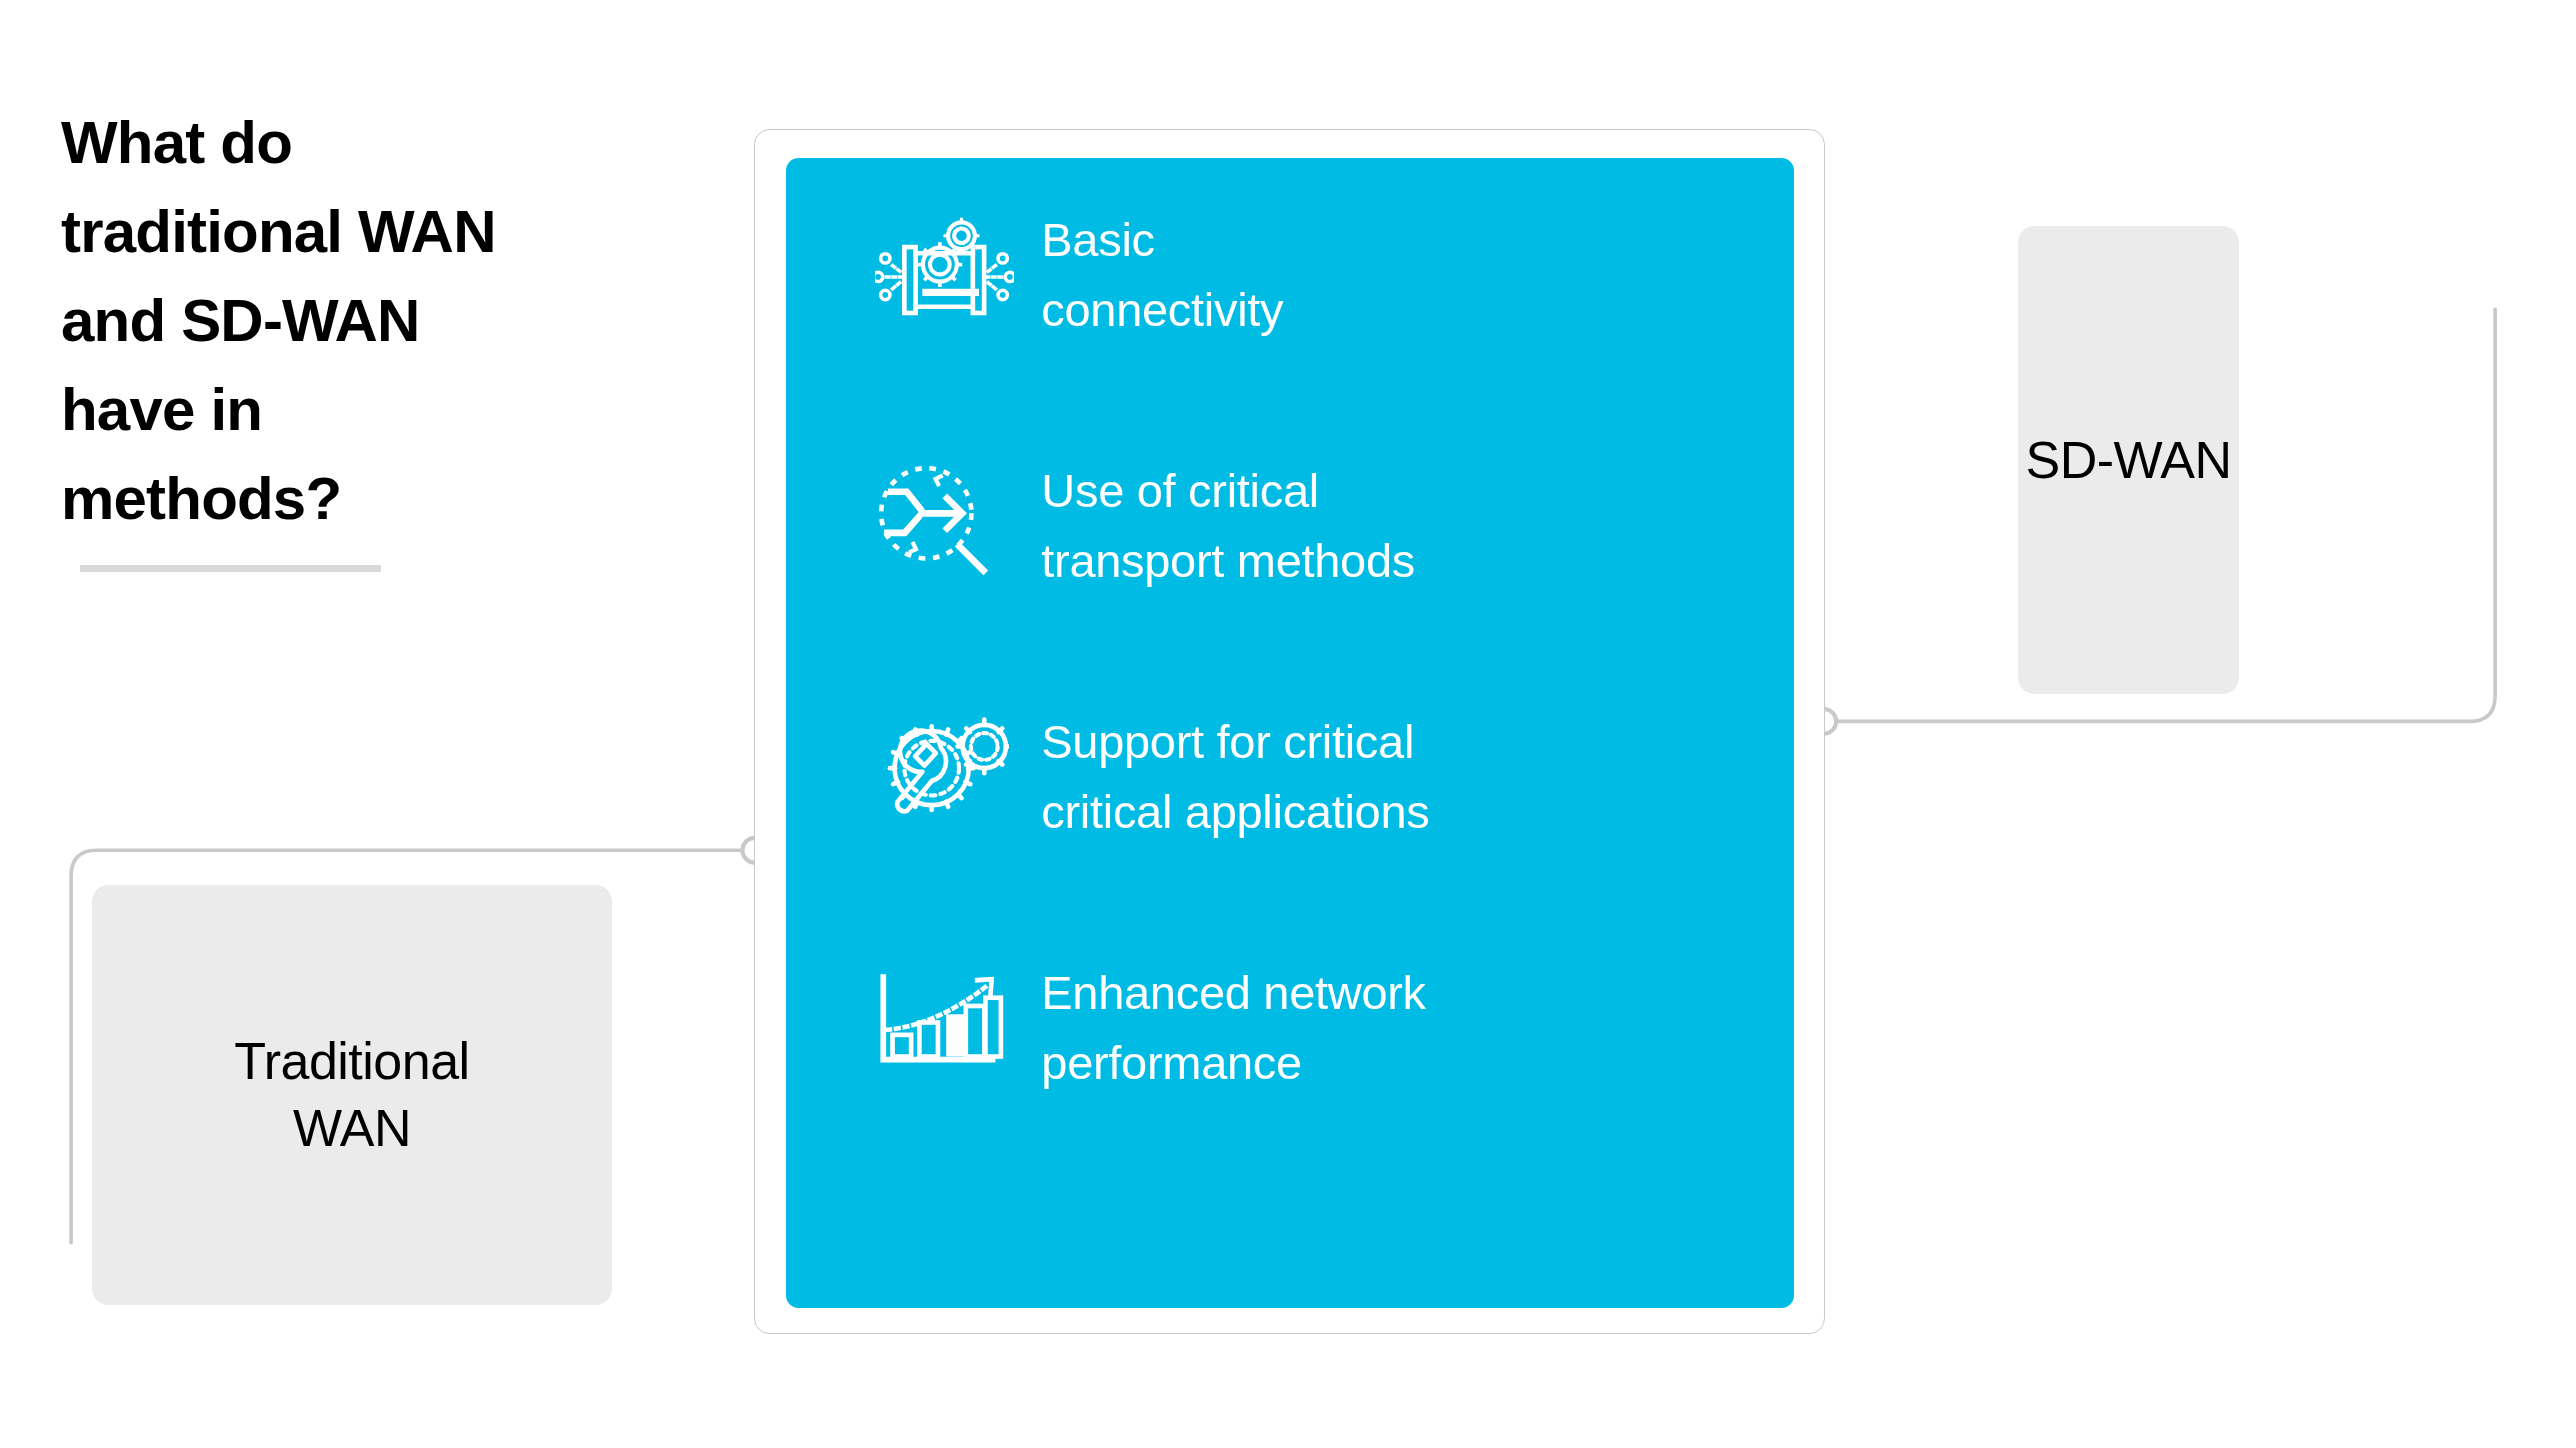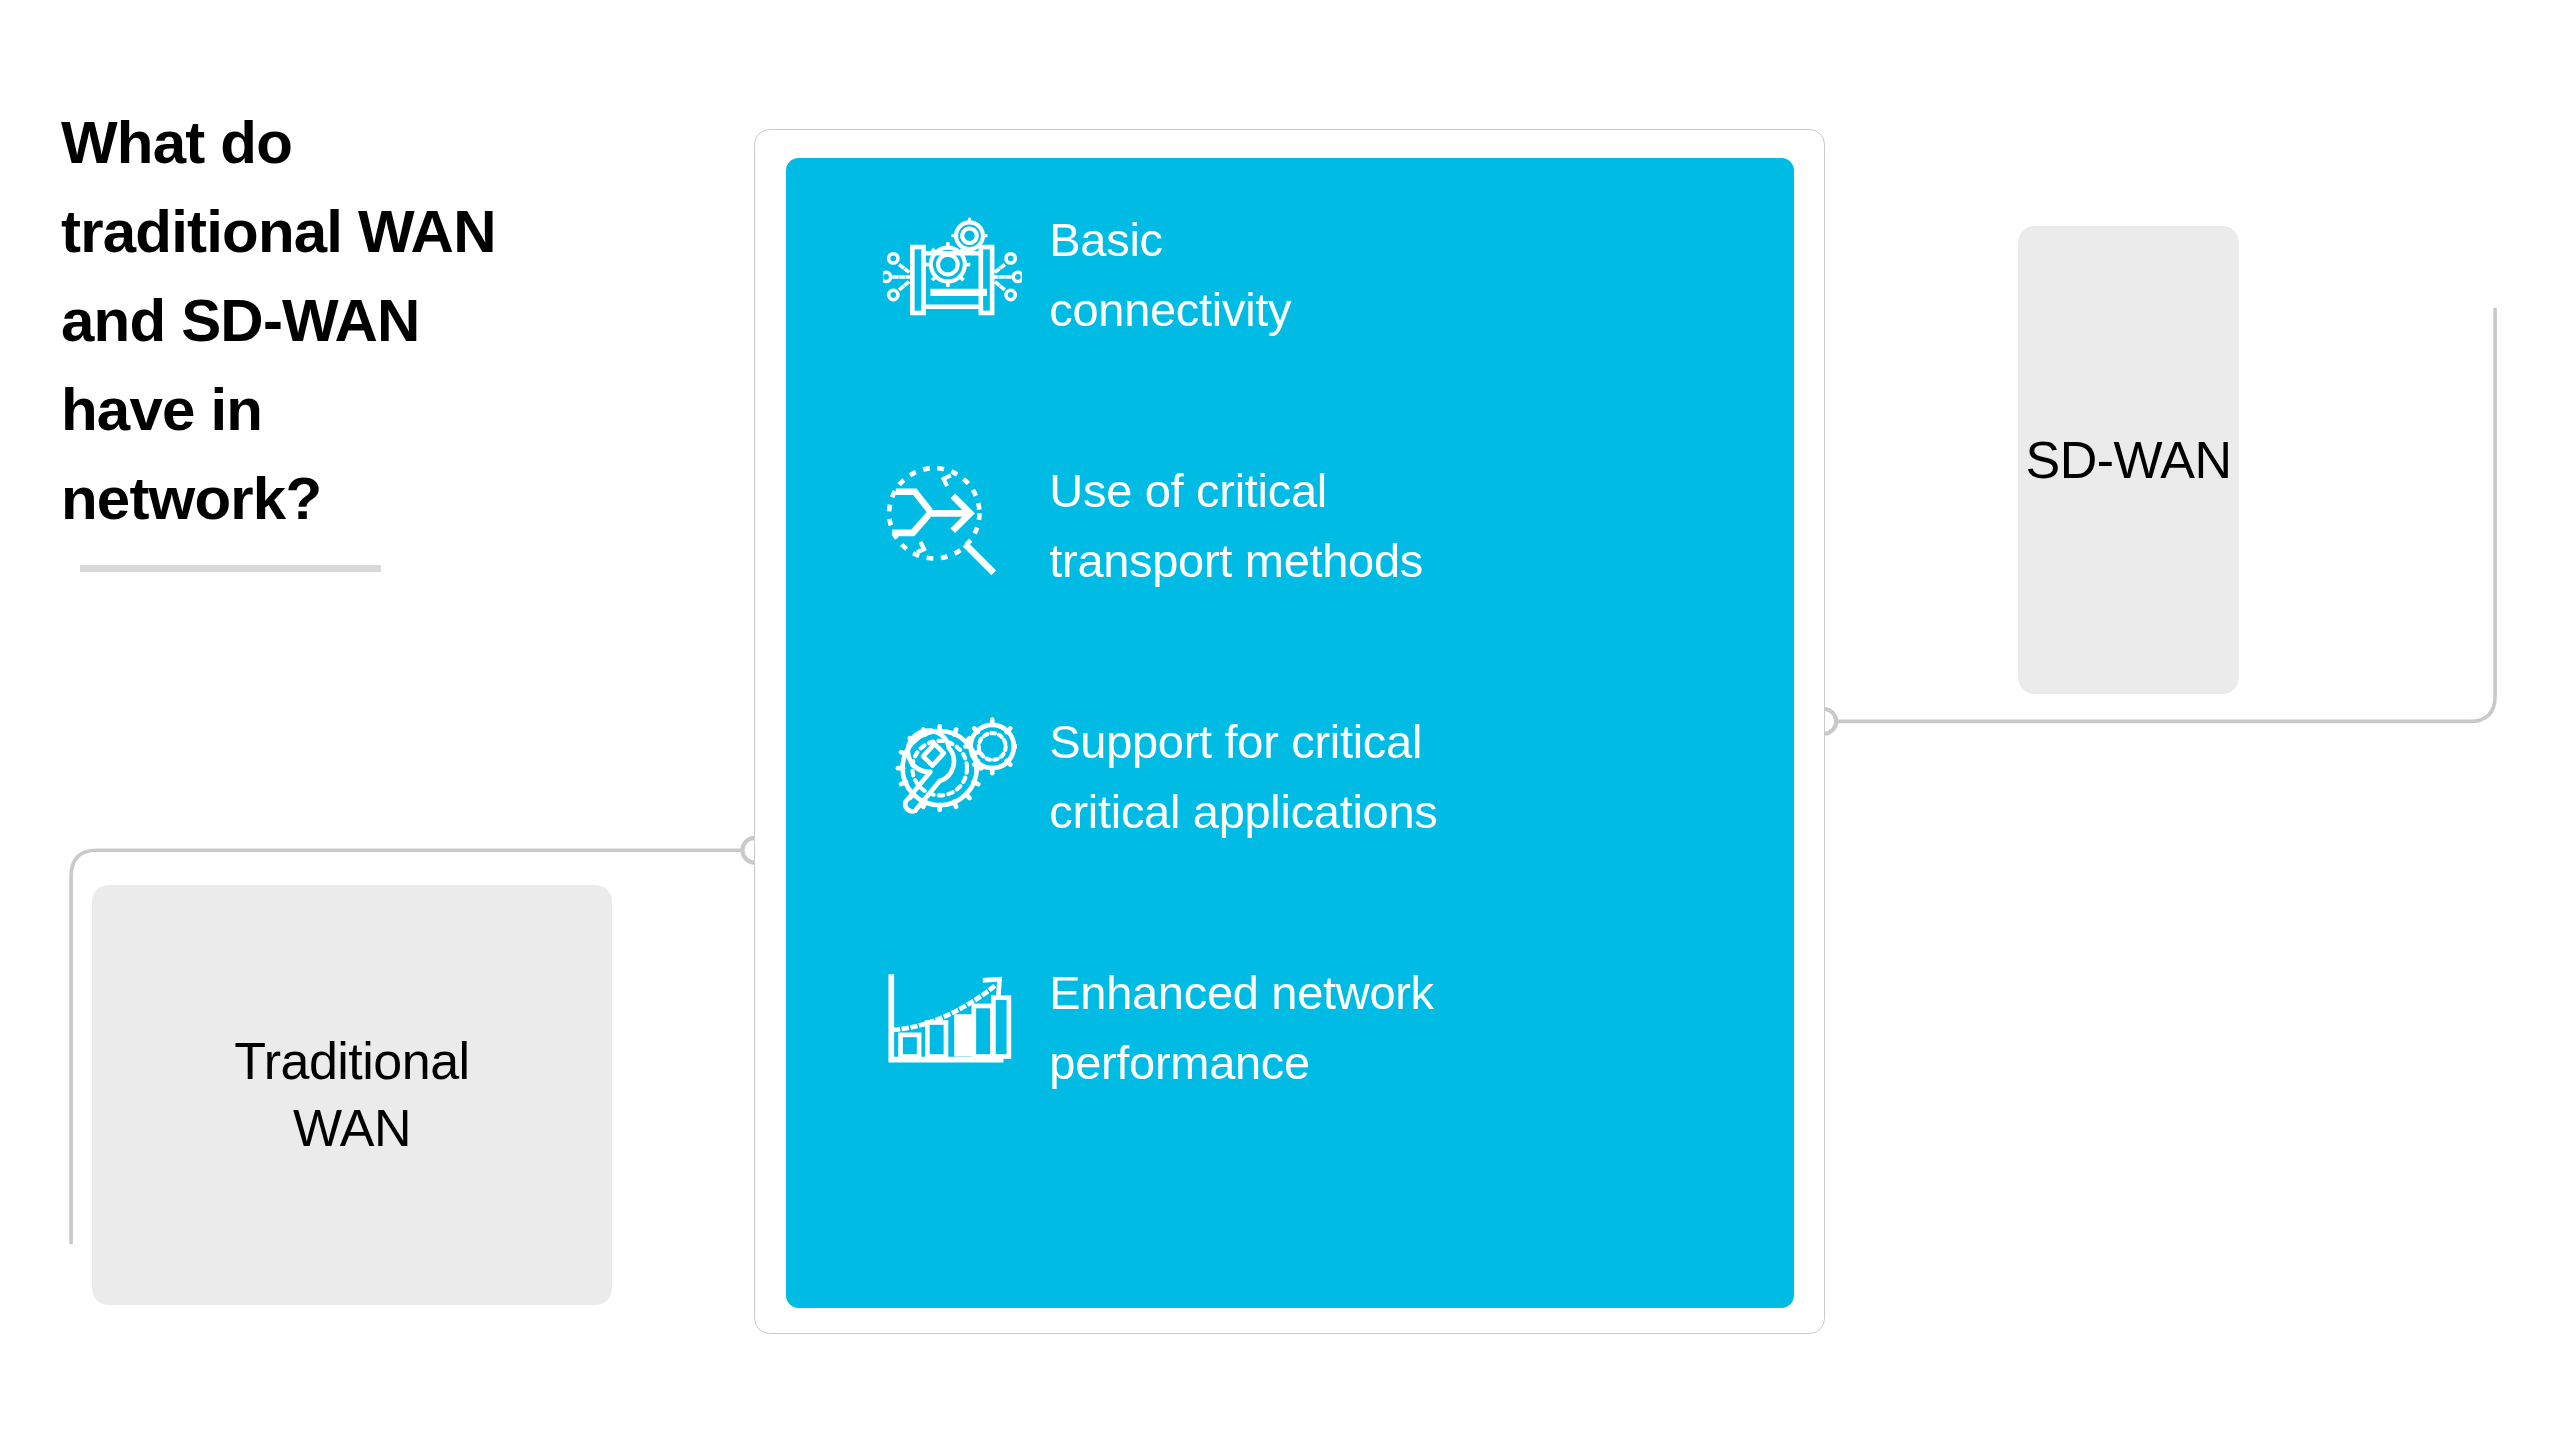--- a/index.html
+++ b/index.html
@@ -52,21 +52,21 @@
     border:1.5px solid #c9c9c9;
     border-radius:15.5px;
     background:#ffffff;
   }
   #center-card {
     position:absolute;
     left:786px; top:158px;
     width:1008px; height:1150px;
     background:#00bce4;
     border-radius:12.4px;
-    padding:47px 0 0 8px;
+    padding:47px 0 0 0;
   }
   #feature-list {
     list-style:none;
     display:flex;
     flex-direction:column;
   }
   .feature-item {
     display:flex;
     align-items:flex-start;
     height:251px;
@@ -132,21 +132,21 @@
 
     <circle cx="1465" cy="1650" r="24" fill="#ffffff" stroke="#c9c9c9" stroke-width="8"></circle>
     <circle cx="3540" cy="1400" r="24" fill="#ffffff" stroke="#c9c9c9" stroke-width="8"></circle>
   </svg>
 
   <div id="heading-block">
     <h1 id="page-title">What do
 traditional WAN
 and SD-WAN
 have in
-network?</h1>
+methods?</h1>
   </div>
   <div id="title-divider"></div>
 
   <div id="center-card-frame"></div>
 
   <div id="center-card">
     <ul id="feature-list">
 
       <li class="feature-item">
         <span class="feature-icon">

